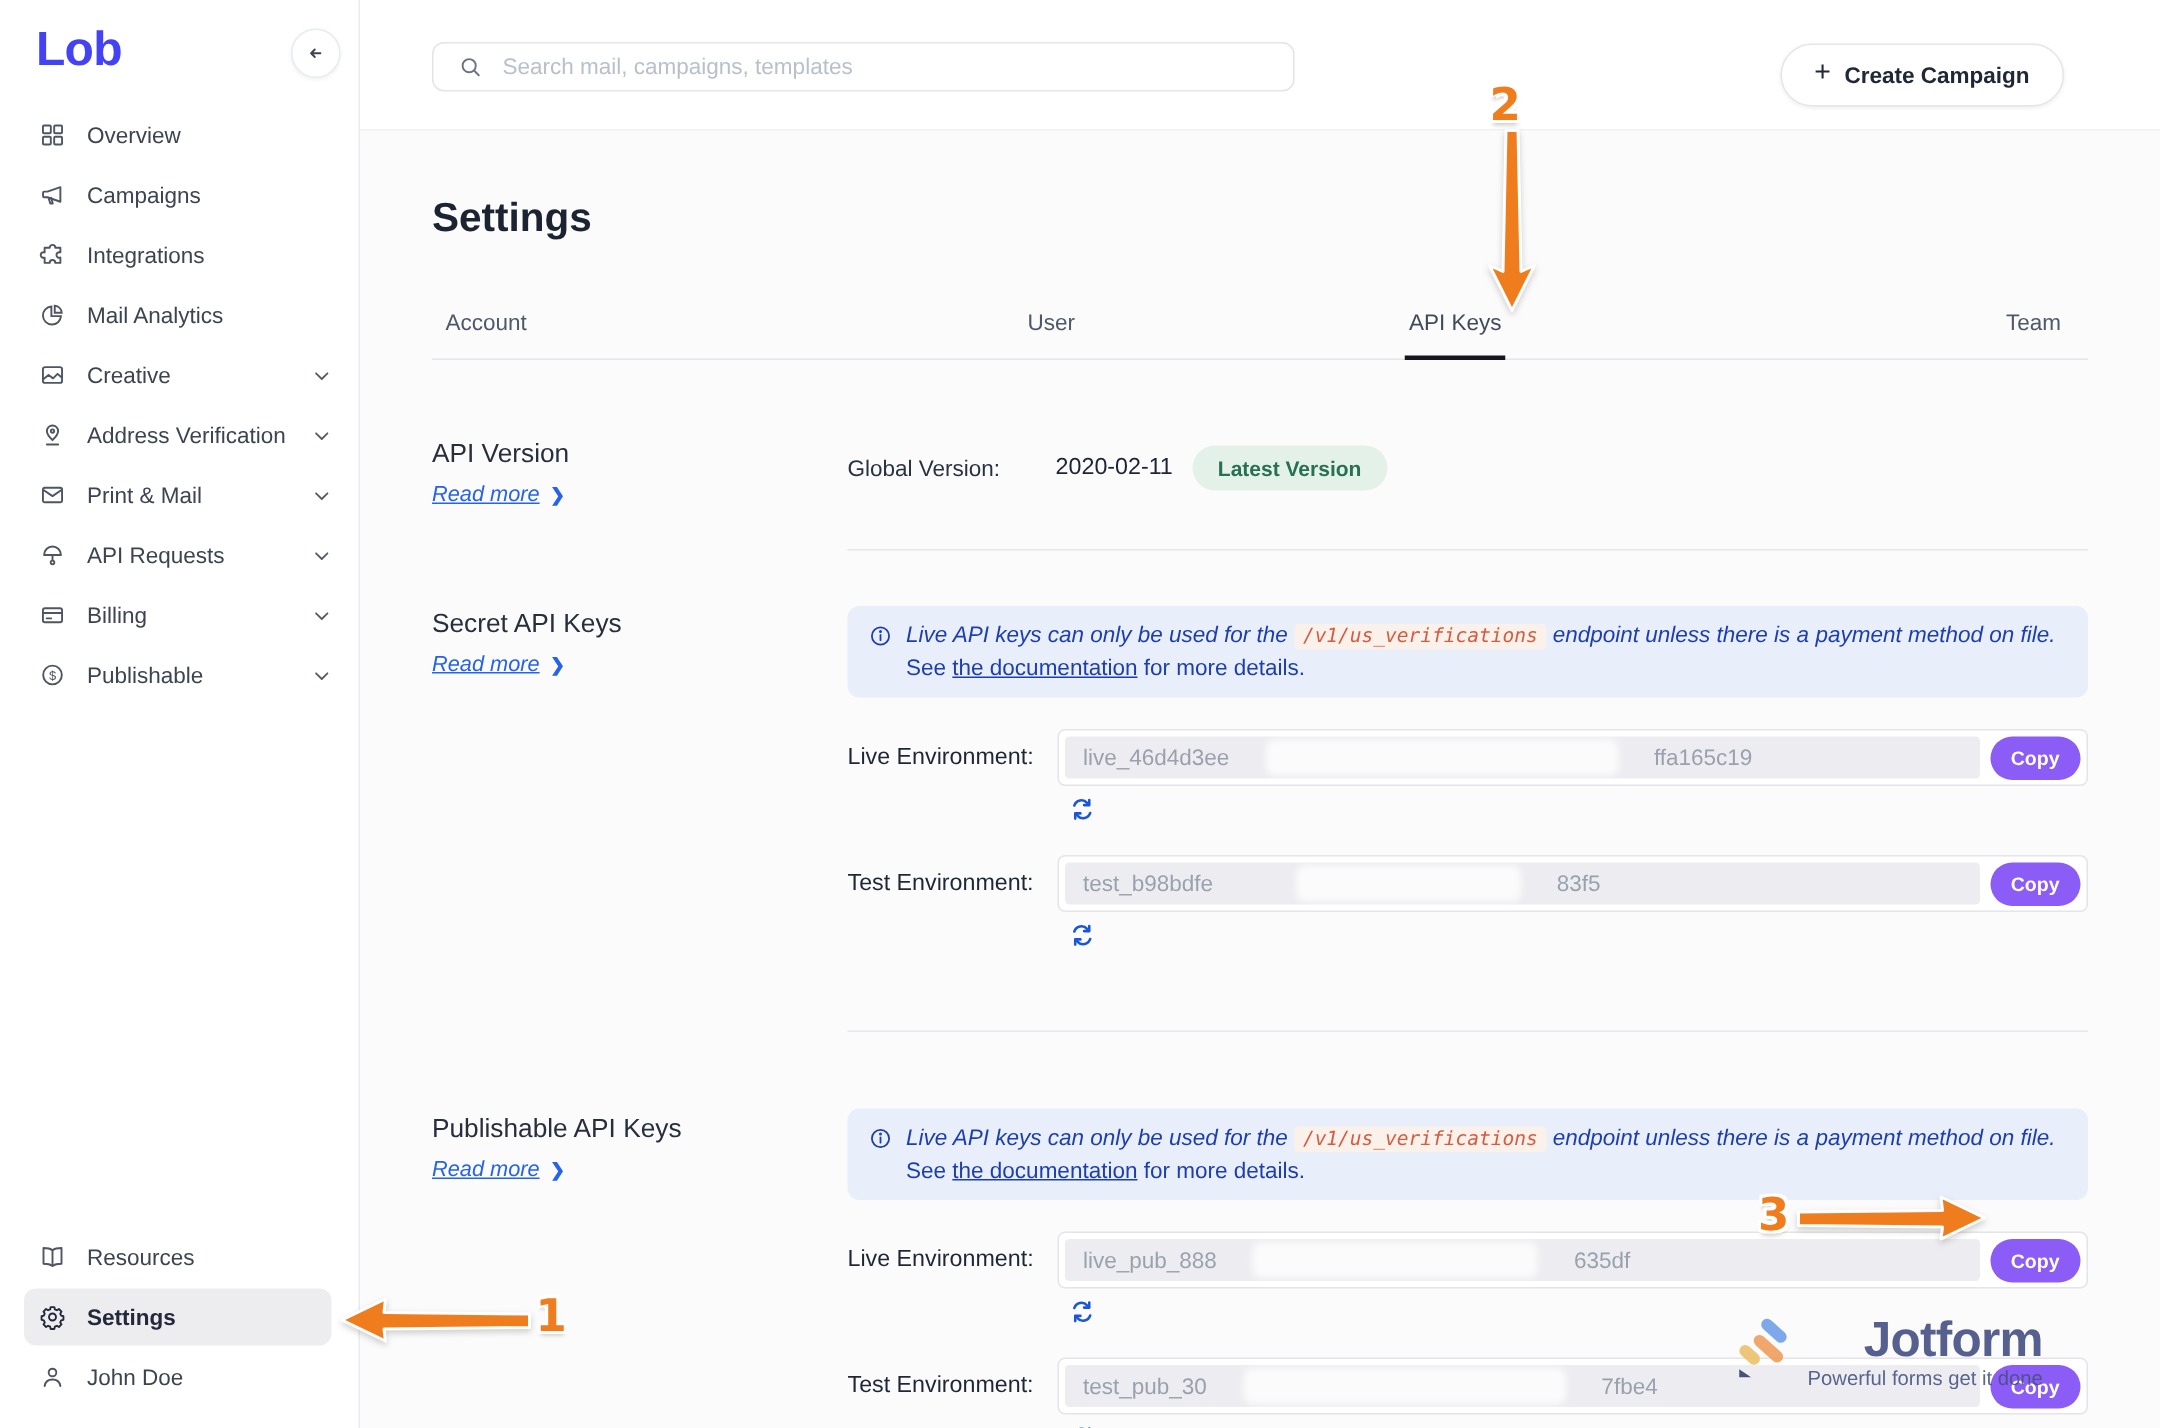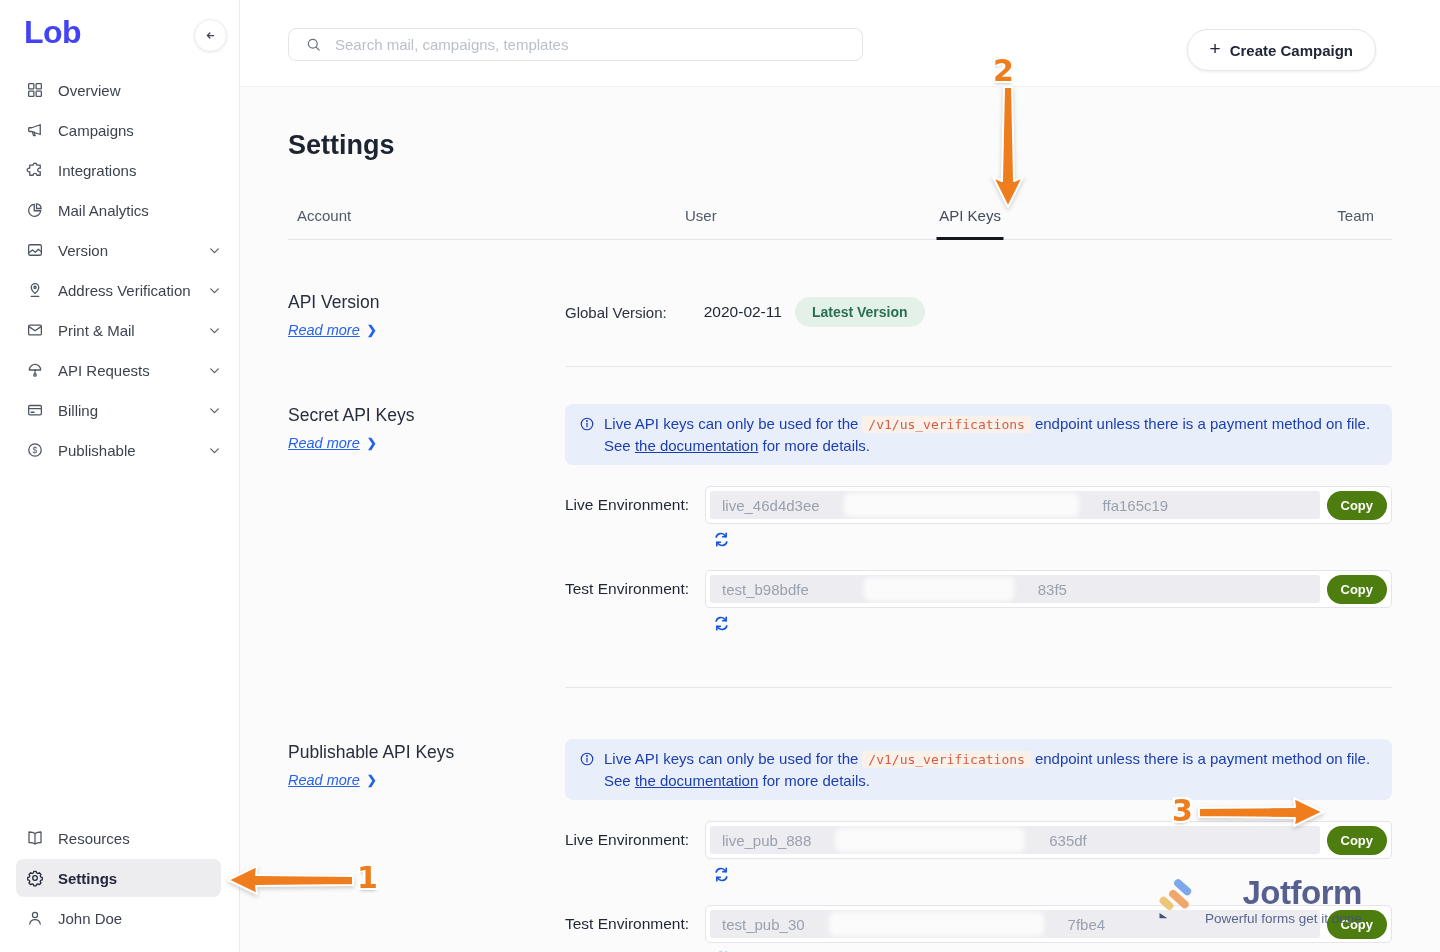--- a/index.html
+++ b/index.html
@@ -75,42 +75,42 @@
   .badge { margin-left:13px; background:#e4f1e9; color:#287053; border-radius:16px;
     padding:7px 17px; font-size:14px; font-weight:600; }
 
   #sec-secret .sec-left { padding-top:38px; }
   #sec-secret .sec-right { padding:37px 0 40px; border-bottom:1px solid #e7e7eb; }
   #sec-pub .sec-left { padding-top:54px; }
   #sec-pub .sec-right { padding-top:51px; }
 
   .notice { background:#e9eefb; border-radius:8px; padding:9px 16px 9px 14px;
     color:#1d3fae; font-size:15px; line-height:21px; }
-  .notice-line1 { display:flex; align-items:flex-start; gap:9px; }
+  .notice-line1 { display:flex; align-items:flex-start; gap:9px;font-style:italic; }
   .notice-line1 .ic { margin-top:2.5px; flex:0 0 16px; }
   .code { font-family:"DejaVu Sans Mono", monospace; font-size:13px; color:#d45c41;
     background:#faf1ea; padding:1px 6px; border-radius:3px; margin:0 4px; white-space:nowrap; }
   .notice-line2 { padding-left:25px; }
   .doc-link { text-decoration:underline; cursor:pointer; color:inherit; }
 
   .key-row { display:flex; align-items:center; margin-top:21px; }
   .key-label { flex:0 0 140px; width:140px; font-size:15.5px; color:#1f2635; }
   .key-field { flex:1; display:flex; align-items:center; background:#fff;
     border:1px solid #e4e4e9; border-radius:5px; padding:4px; height:38px; }
   .key-input { flex:1; height:100%; background:#ededf1; border-radius:3px;
     display:flex; align-items:center; padding:0 12px; font-size:15px; color:#9aa1ae;
     overflow:hidden; white-space:nowrap;gap:21px; }
   .blur-patch { display:inline-block; height:24px; background:rgba(255,255,255,.78);
     border-radius:6px; filter:blur(2.5px); margin:0 3px; }
   .bp-s-live { width:235px; }
   .bp-s-test { width:150px; margin-left:34px; }
   .bp-p-live { width:190px; }
   .bp-p-test { width:215px; }
   .copy-btn { margin-left:7px; height:29px; padding:0 14px; border:none; border-radius:15px;
-    background:#4d7c0f; color:#fff; font-size:13px; font-weight:700; cursor:pointer;
+    background:#8b5cf6; color:#fff; font-size:13px; font-weight:700; cursor:pointer;
     font-family:inherit; }
   .refresh-row { margin:7px 0 14px 148px; height:18px; }
   .refresh-row svg { cursor:pointer; }
 
   
   .anno-num { position:absolute; z-index:52; font-size:30px; font-weight:800; color:#ef7d1d;
     font-family:"DejaVu Sans", sans-serif;
     text-shadow:-2px -2px 0 #fff, 2px -2px 0 #fff, -2px 2px 0 #fff, 2px 2px 0 #fff,
       0 3px 3px rgba(60,40,10,.25); }
   #num1 { left:357px; top:860px; }
@@ -179,21 +179,21 @@
         </span>
       <span>Mail Analytics</span>
     </div>
     <div class="nav-item">
       <span class="ic">
           <svg width="18" height="18" viewBox="0 0 24 24" fill="none" stroke="#4f5562" stroke-width="1.7" stroke-linejoin="round">
             <rect x="3.5" y="5" width="17" height="14" rx="2"></rect>
             <path d="M3.5 16l5-4 4 3 4-4 4 3.5"></path>
           </svg>
         </span>
-      <span>Version</span>
+      <span>Creative</span>
       <span class="nav-chevron">
           <svg width="13" height="13" viewBox="0 0 24 24" fill="none" stroke="#555b66" stroke-width="2.2" stroke-linecap="round" stroke-linejoin="round">
             <path d="M5 9l7 7 7-7"></path>
           </svg>
         </span>
     </div>
     <div class="nav-item">
       <span class="ic">
           <svg width="18" height="18" viewBox="0 0 24 24" fill="none" stroke="#4f5562" stroke-width="1.7" stroke-linecap="round">
             <path d="M12 3.5a5 5 0 0 1 5 5c0 3.4-5 8-5 8s-5-4.6-5-8a5 5 0 0 1 5-5z"></path>

